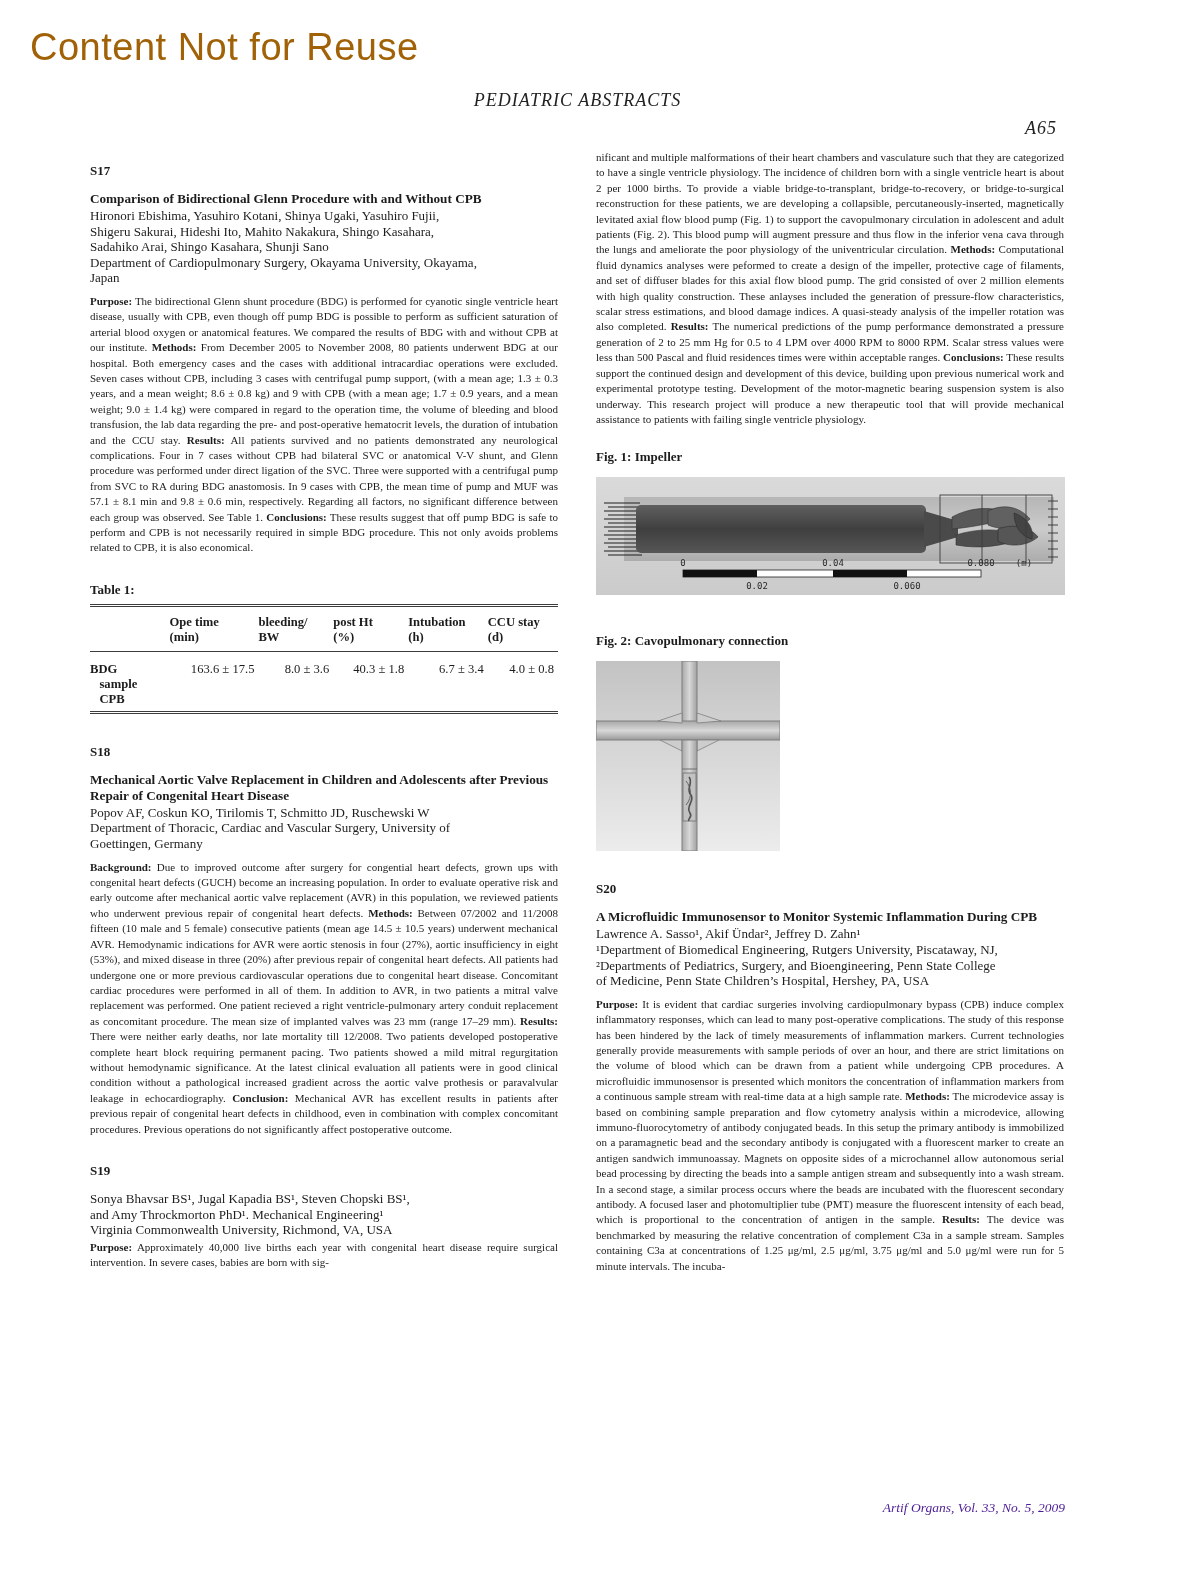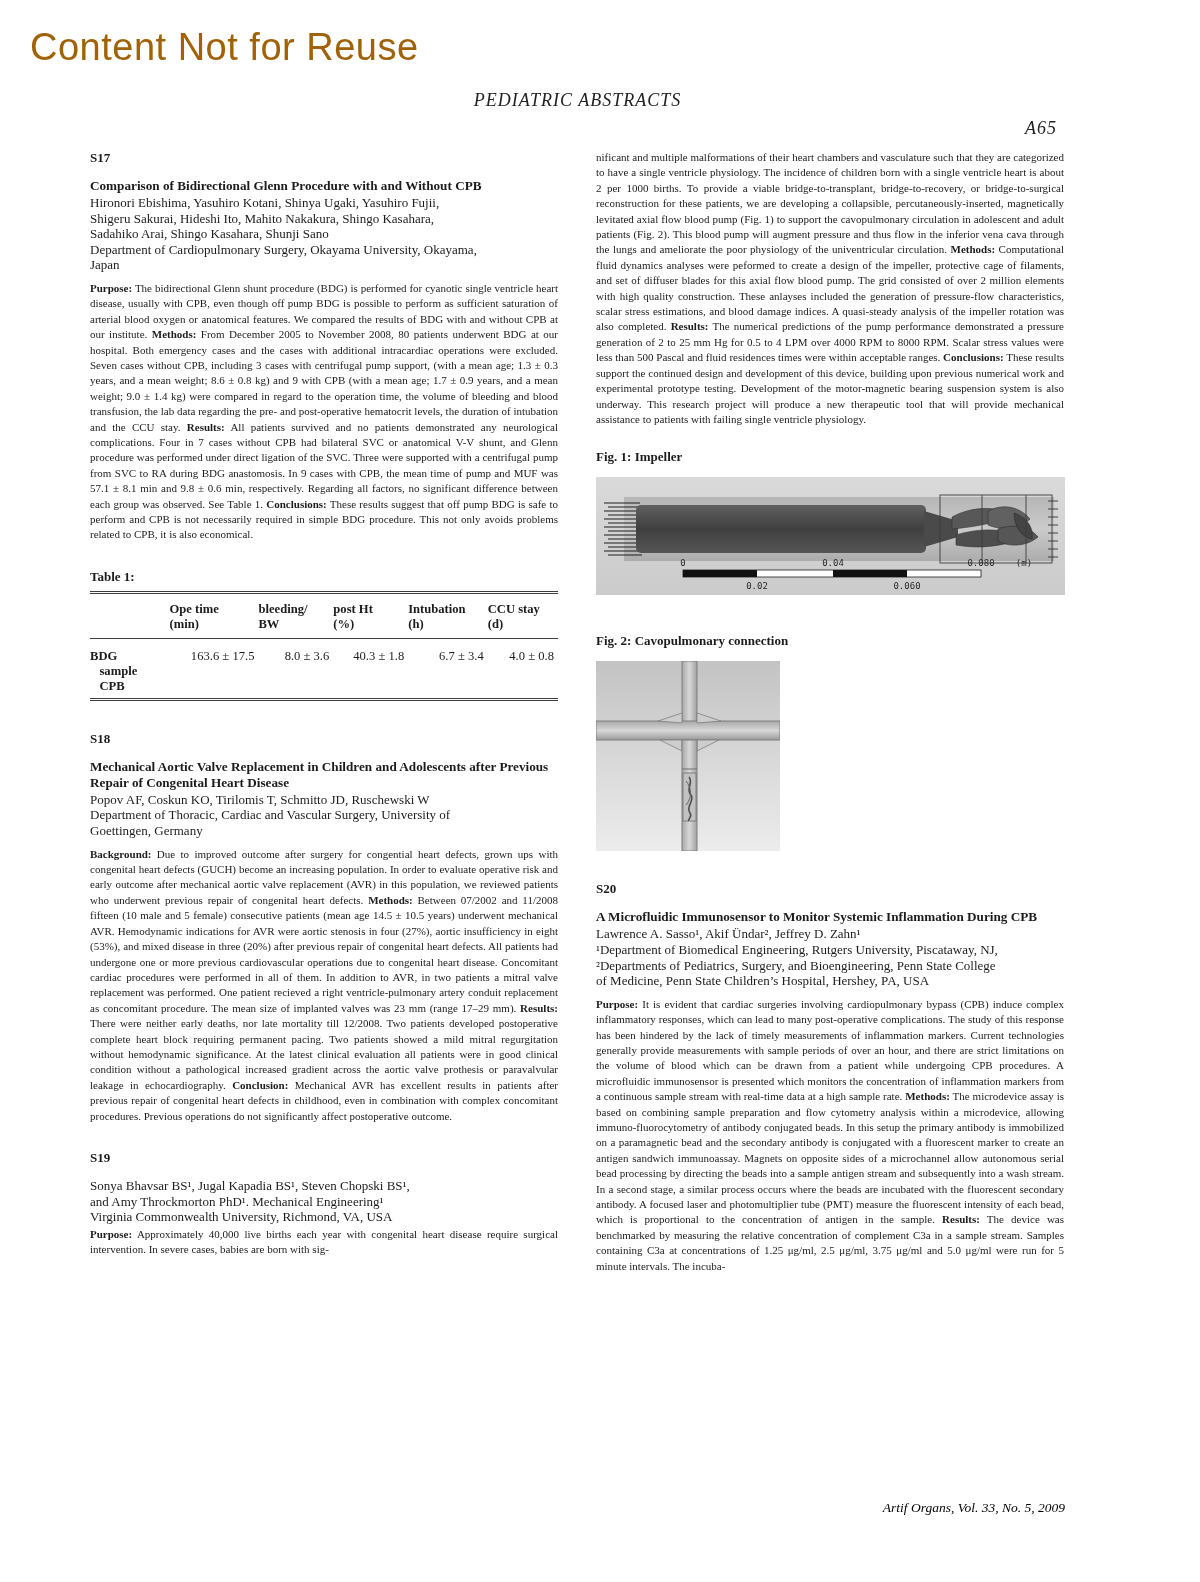--- a/index.html
+++ b/index.html
@@ -27,39 +27,39 @@
     display:flex;gap:38px;
   }
   .col{width:468px;}
   .abs-id{font-weight:bold;font-size:13px;margin-bottom:12px;}
   .abs-title{font-weight:bold;font-size:13.2px;line-height:16px;margin:0 0 1px 0;}
   .abs-line{font-size:13px;line-height:15.6px;}
   .abs-body{
     font-size:11px;line-height:15.4px;
     text-align:justify;margin:8px 0 0 0;
   }
-  .abstract{margin-bottom:26px;}
+  .abstract{margin-bottom:26px;margin-top:13px;}
   .tablewrap{margin:10px 0 30px 0;}
   .table-caption{font-weight:bold;font-size:13px;margin-bottom:6px;}
   table.t1{width:100%;border-collapse:collapse;font-size:12.6px;
     border-top:3px double #3d3d3d;border-bottom:3px double #3d3d3d;}
   table.t1 th{
     text-align:left;font-weight:bold;vertical-align:top;
     padding:8px 4px 6px 0;border-bottom:1.4px solid #3d3d3d;white-space:pre-line;margin-left:14px;
   }
   table.t1 td{vertical-align:top;padding:10px 4px 4px 0;}
   td.rowlabel{font-weight:bold;white-space:pre-wrap;}
   table.t1 td:not(.rowlabel){padding-top:10px;text-align:right;}
   .fig-caption{font-weight:bold;font-size:13px;margin:0 0 12px 0;}
   .figure1-block{margin-top:22px;}
   .figure2-block{margin-top:34px;}
   .s20-block{margin-top:26px;}
   .footer{
     position:absolute;right:135px;top:1500px;
-    font-style:italic;font-size:13.5px;color:#000000;text-align:right;
+    font-style:italic;font-size:13.5px;color:#4c1d95;text-align:right;
   }
   svg text{font-family:"DejaVu Sans Mono", monospace;fill:#2a2a2a;}
 </style>
 </head>
 <body>
 
 <div id="page">
 
   <div class="watermark">Content Not for Reuse</div>
 

